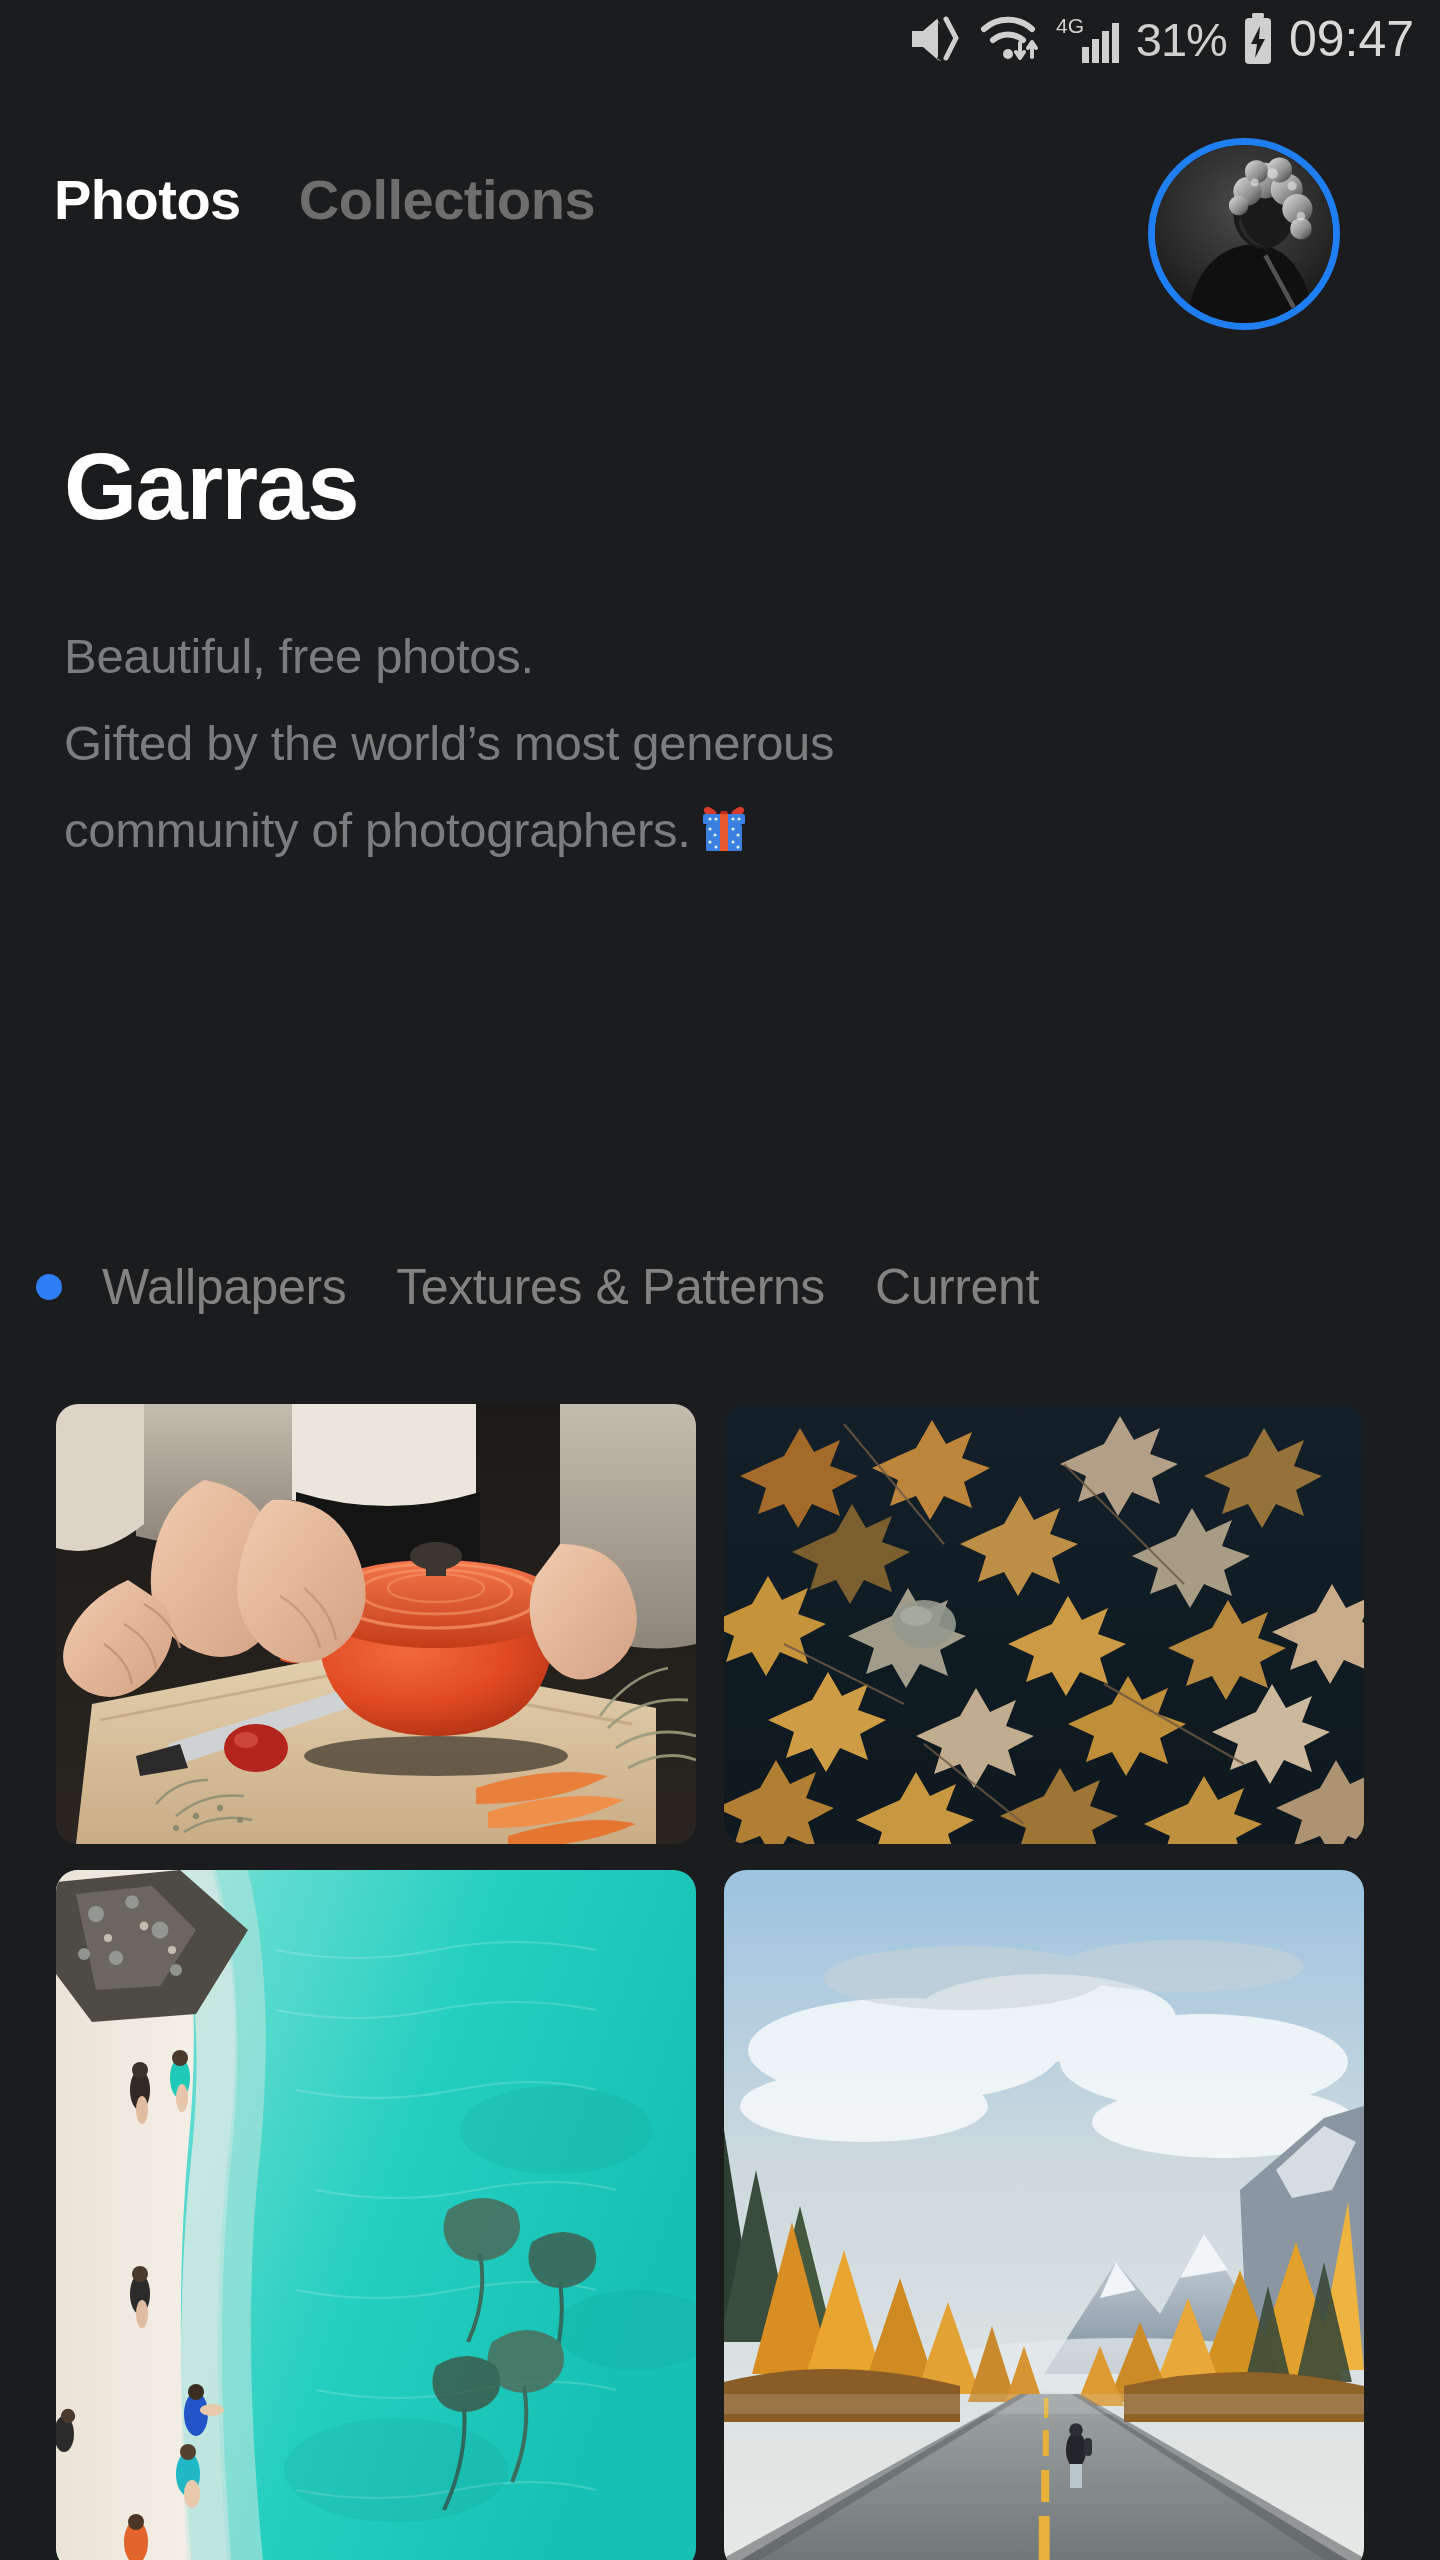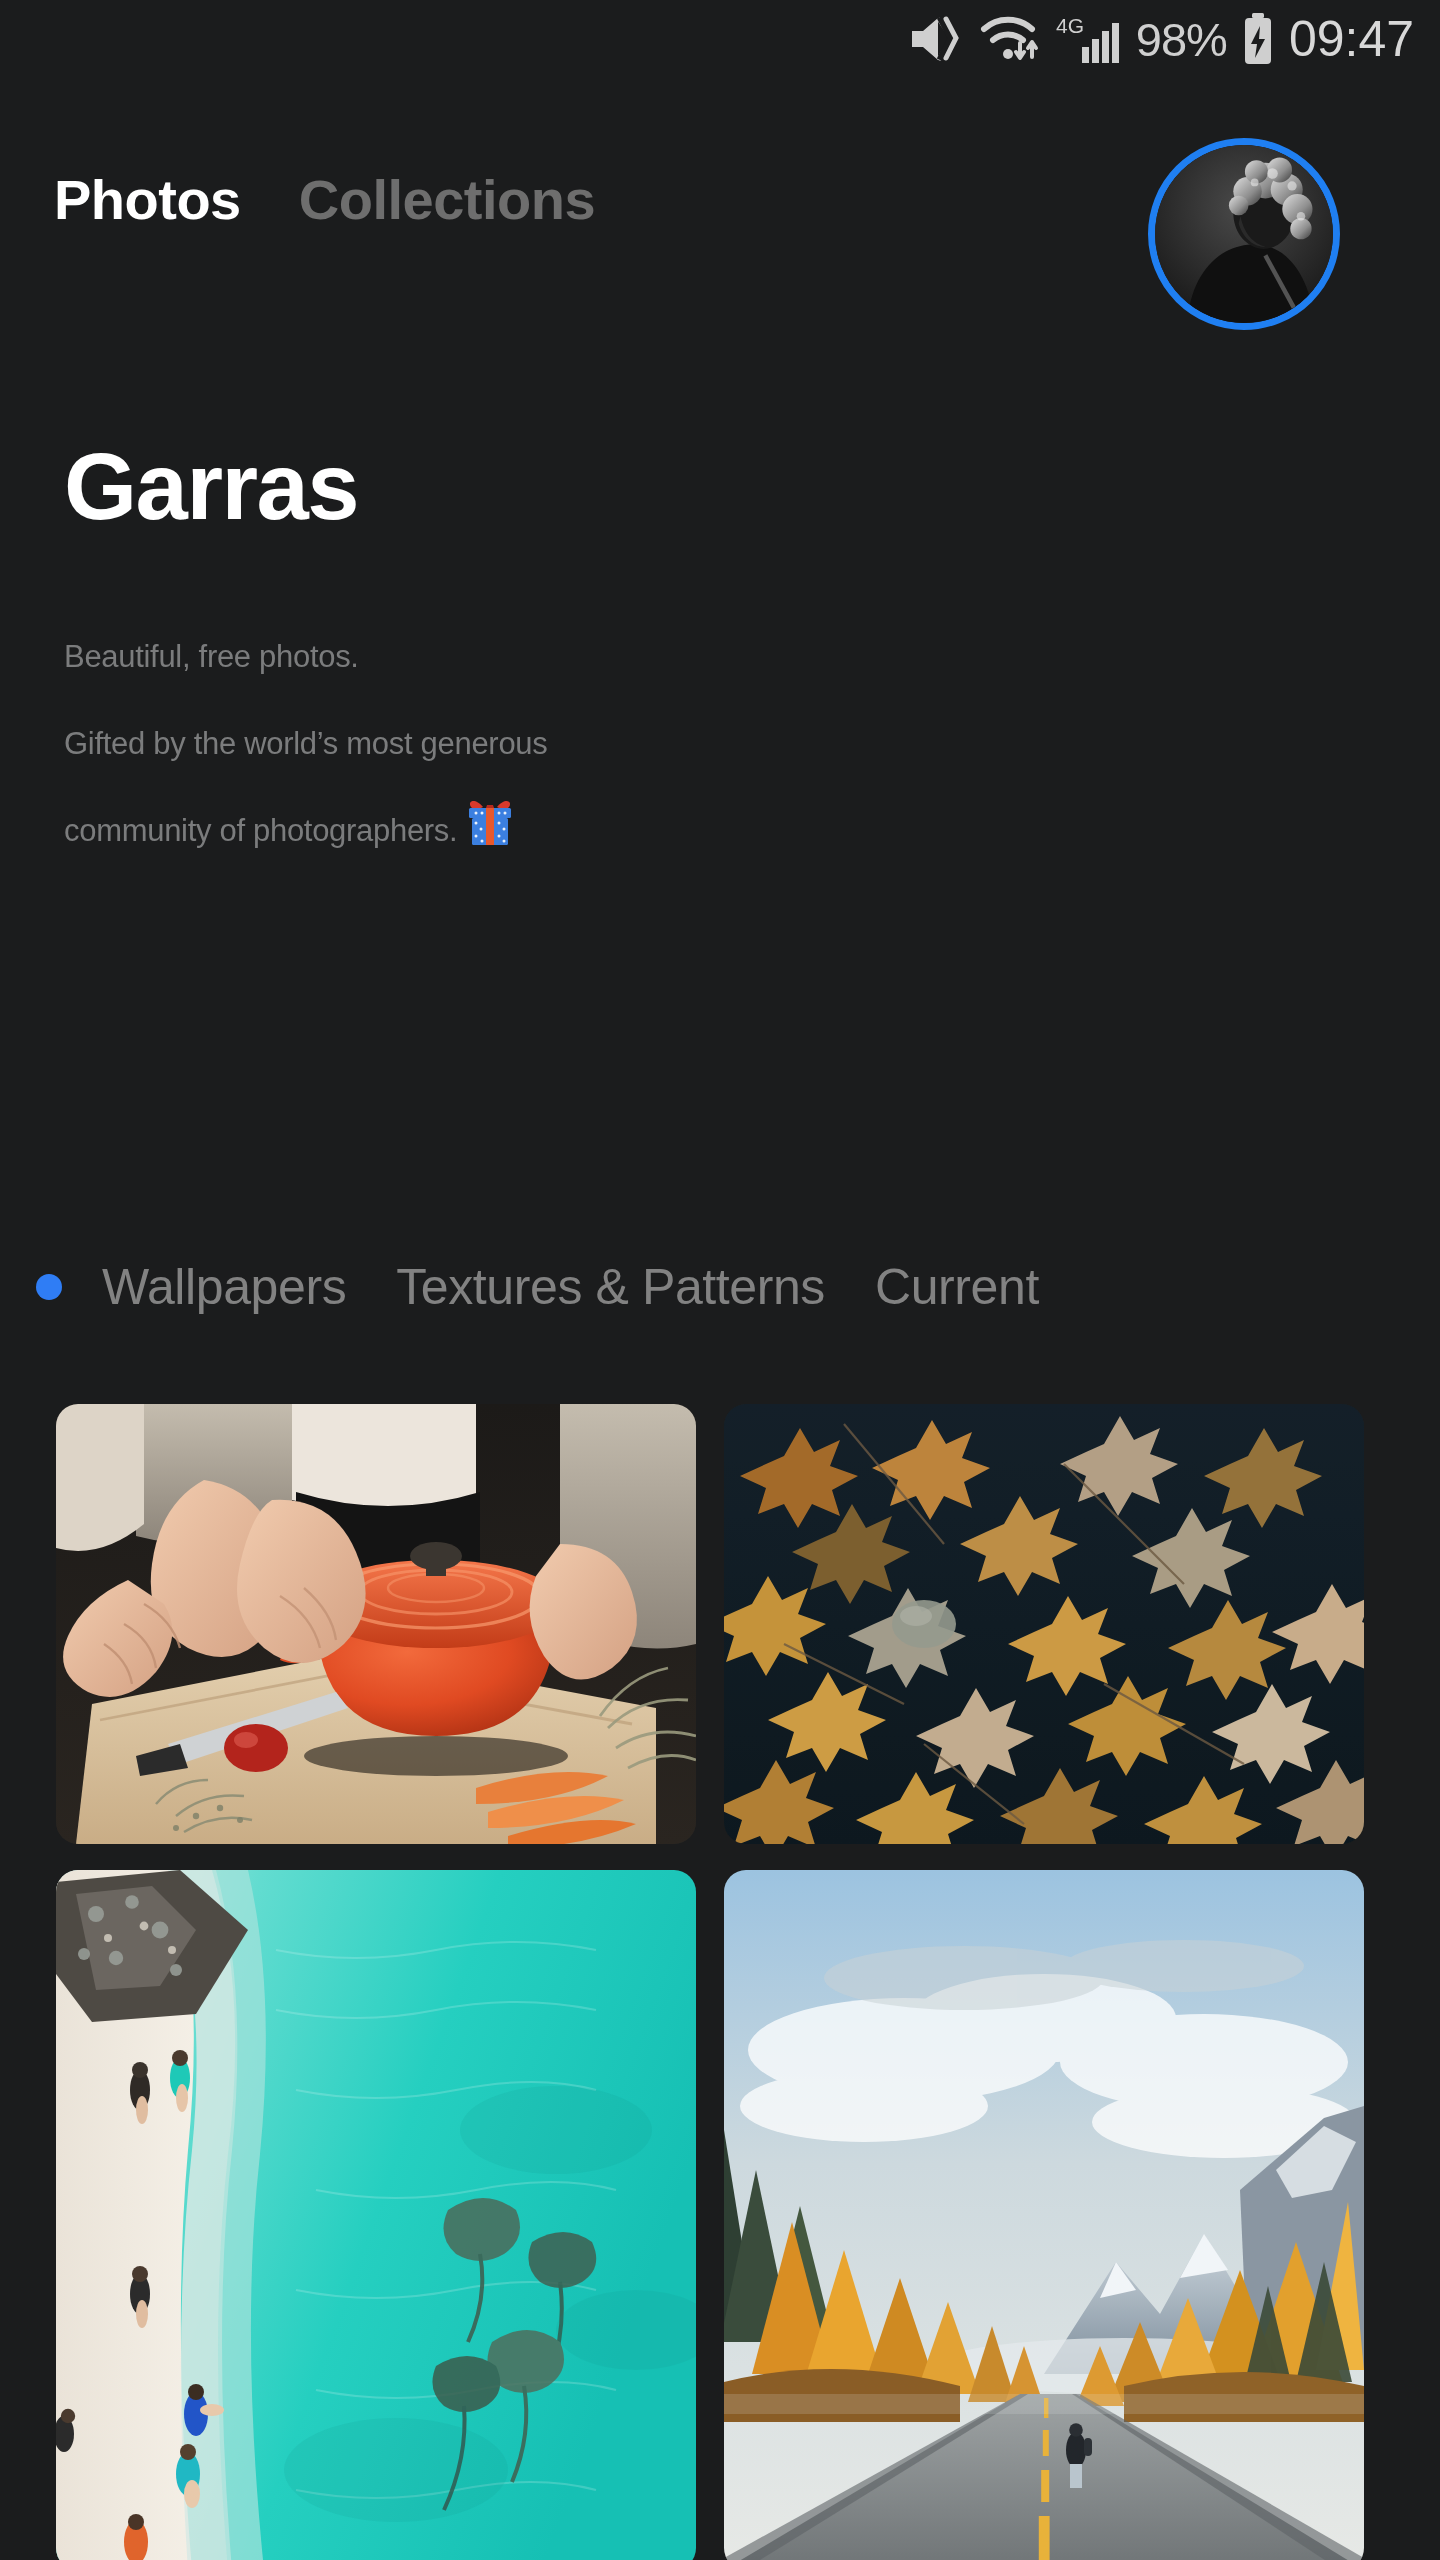--- a/index.html
+++ b/index.html
@@ -52,21 +52,21 @@
 
   
   .title {
     position:absolute; left:64px; top:440px;
     font-size:94px; font-weight:700; color:#ffffff;
     letter-spacing:-1.5px; line-height:1;
   }
   .subtitle {
     position:absolute; left:64px; top:613px;
     width:1200px;
-    font-size:31px; color:#7b7c7d; font-weight:400;
+    font-size:49px; color:#7b7c7d; font-weight:400;
     line-height:87px; letter-spacing:-0.3px;
   }
   .gift-emoji { display:inline-block; vertical-align:-6px; margin-left:8px; }
 
   
   .searchbar {
     position:absolute; left:65px; top:1013px;
     width:1270px; height:175px;
     background:#080808; border-radius:88px;
     display:flex; align-items:center; padding-left:66px;
@@ -138,21 +138,21 @@
     <span class="sb-icon">
       <svg width="66" height="52" viewBox="0 0 66 52">
         <text x="0" y="20" font-size="21" font-family="Liberation Sans, sans-serif" fill="#cfcfcf" font-weight="400">4G</text>
         <rect x="26" y="34" width="7" height="16" fill="#cfcfcf"></rect>
         <rect x="36" y="26" width="7" height="24" fill="#cfcfcf"></rect>
         <rect x="46" y="18" width="7" height="32" fill="#cfcfcf"></rect>
         <rect x="56" y="10" width="7" height="40" fill="#cfcfcf"></rect>
       </svg>
     </span>
 
-    <span class="sb-text">98%</span>
+    <span class="sb-text">31%</span>
 
     <span class="sb-icon">
       <svg width="34" height="54" viewBox="0 0 34 54">
         <rect x="11" y="1" width="12" height="5" rx="1.5" fill="#cfcfcf"></rect>
         <rect x="4" y="6" width="26" height="46" rx="4" fill="#cfcfcf"></rect>
         <path d="M19 14 L10 32 h6 L14 46 L24 27 h-6 Z" fill="#1b1c1d"></path>
       </svg>
     </span>
 
     <span class="sb-text sb-clock">09:47</span>

